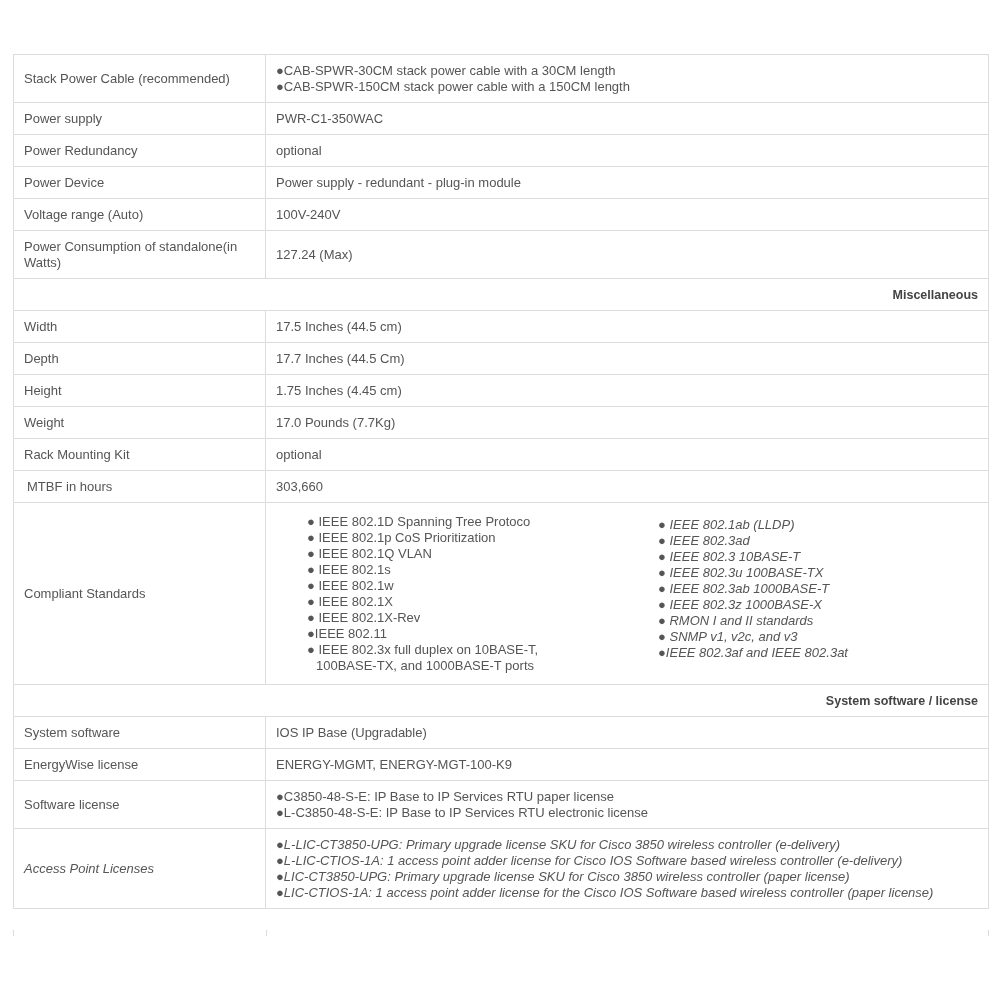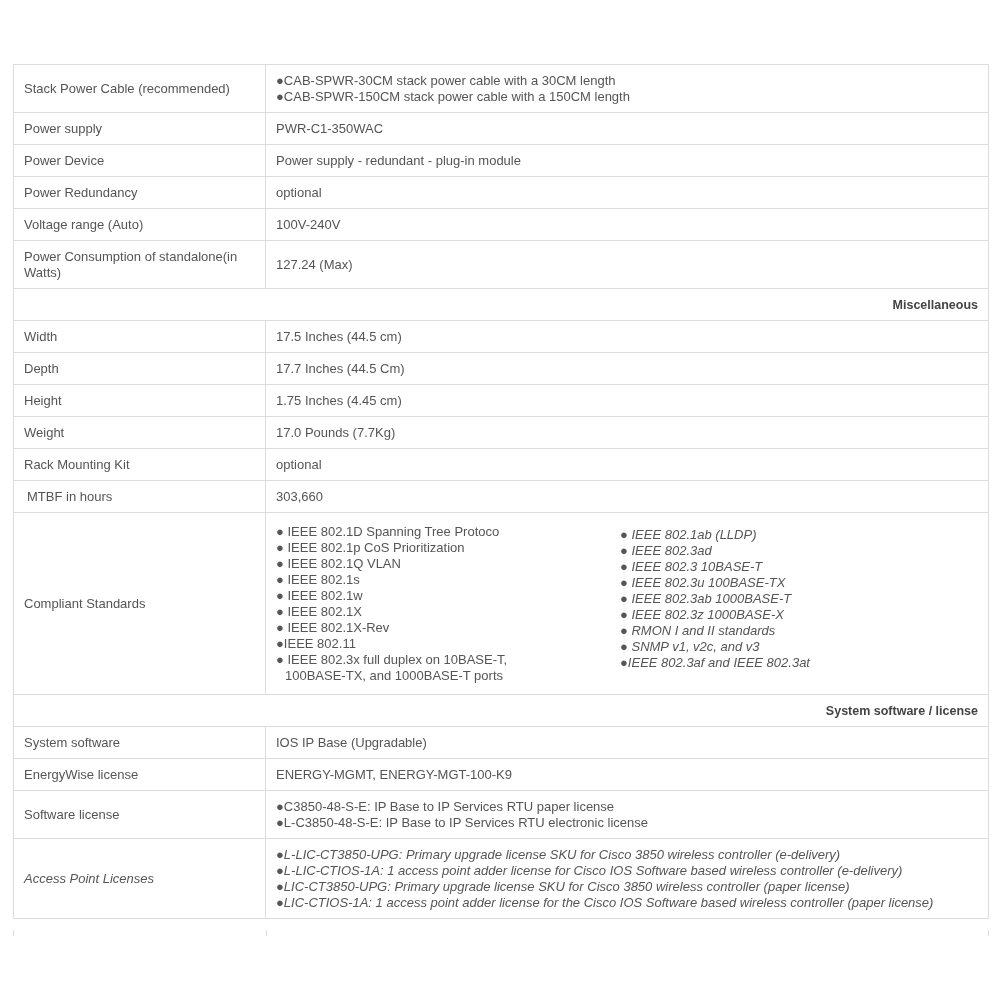--- a/index.html
+++ b/index.html
@@ -1,32 +1,32 @@
 <!DOCTYPE html>
 <html><head>
   <meta charset="utf-8">
   <style>
     html, body { margin: 0; padding: 0; background: #ffffff; }
     body { width: 1000px; height: 1000px; position: relative; overflow: hidden;
            font-family: "Liberation Sans", sans-serif; color: #555555; }
-    .spec-table { position: absolute; left: 13px; top: 64px; width: 976px;
+    .spec-table { position: absolute; left: 13px; top: 54px; width: 976px;
                   border-collapse: collapse; table-layout: fixed; font-size: 13px; }
     .spec-table td { border: 1px solid #dcdcdc; padding: 0 10px; vertical-align: middle;
                      line-height: 16px; }
     .spec-table col.c1 { width: 252px; }
     .spec-table tr.h32 td { height: 31px; }
     .spec-table tr.h48 td { height: 47px; }
     .spec-table tr.section td { height: 31px; text-align: right; font-weight: bold;
                                 color: #444444; padding-left: 180px; font-size: 12.5px; }
     .spec-table tr.compliant td { height: 181px; }
     .spec-table tr.ap td { height: 79px; font-style: italic; }
     .label-indent { padding-left: 3px; text-align: center; }
     .list-line { display: block; white-space: nowrap; }
     .std-cols { display: flex; }
-    .std-col { width: 344px; }
+    .std-col { width: 344px; margin-left: 31px; }
     .std-col.right { padding-top: 3px; font-style: italic; }
     .std-line { display: block; white-space: nowrap; line-height: 16px; }
     .std-line.wrap-cont { padding-left: 9px; }
     .bottom-cut { position: absolute; left: 13px; top: 930px; width: 976px; height: 6px;
                   border-left: 1px solid #dcdcdc; border-right: 1px solid #dcdcdc; box-sizing: border-box; }
     .bottom-cut .mid { position: absolute; left: 252px; top: 0; height: 6px; border-left: 1px solid #dcdcdc; }
   </style>
 </head>
 <body>
 
@@ -41,26 +41,26 @@
       <td>
         <span class="list-line">●CAB-SPWR-30CM stack power cable with a 30CM length</span>
         <span class="list-line">●CAB-SPWR-150CM stack power cable with a 150CM length</span>
       </td>
     </tr>
     <tr class="h32">
       <td>Power supply</td>
       <td>PWR-C1-350WAC</td>
     </tr>
     <tr class="h32">
+      <td>Power Redundancy</td>
+      <td>optional</td>
+    </tr>
+    <tr class="h32">
       <td>Power Device</td>
       <td>Power supply - redundant - plug-in module</td>
-    </tr>
-    <tr class="h32">
-      <td>Power Redundancy</td>
-      <td>optional</td>
     </tr>
     <tr class="h32">
       <td>Voltage range (Auto)</td>
       <td>100V-240V</td>
     </tr>
     <tr class="h48">
       <td>Power Consumption of standalone(in Watts)</td>
       <td>127.24 (Max)</td>
     </tr>
 

